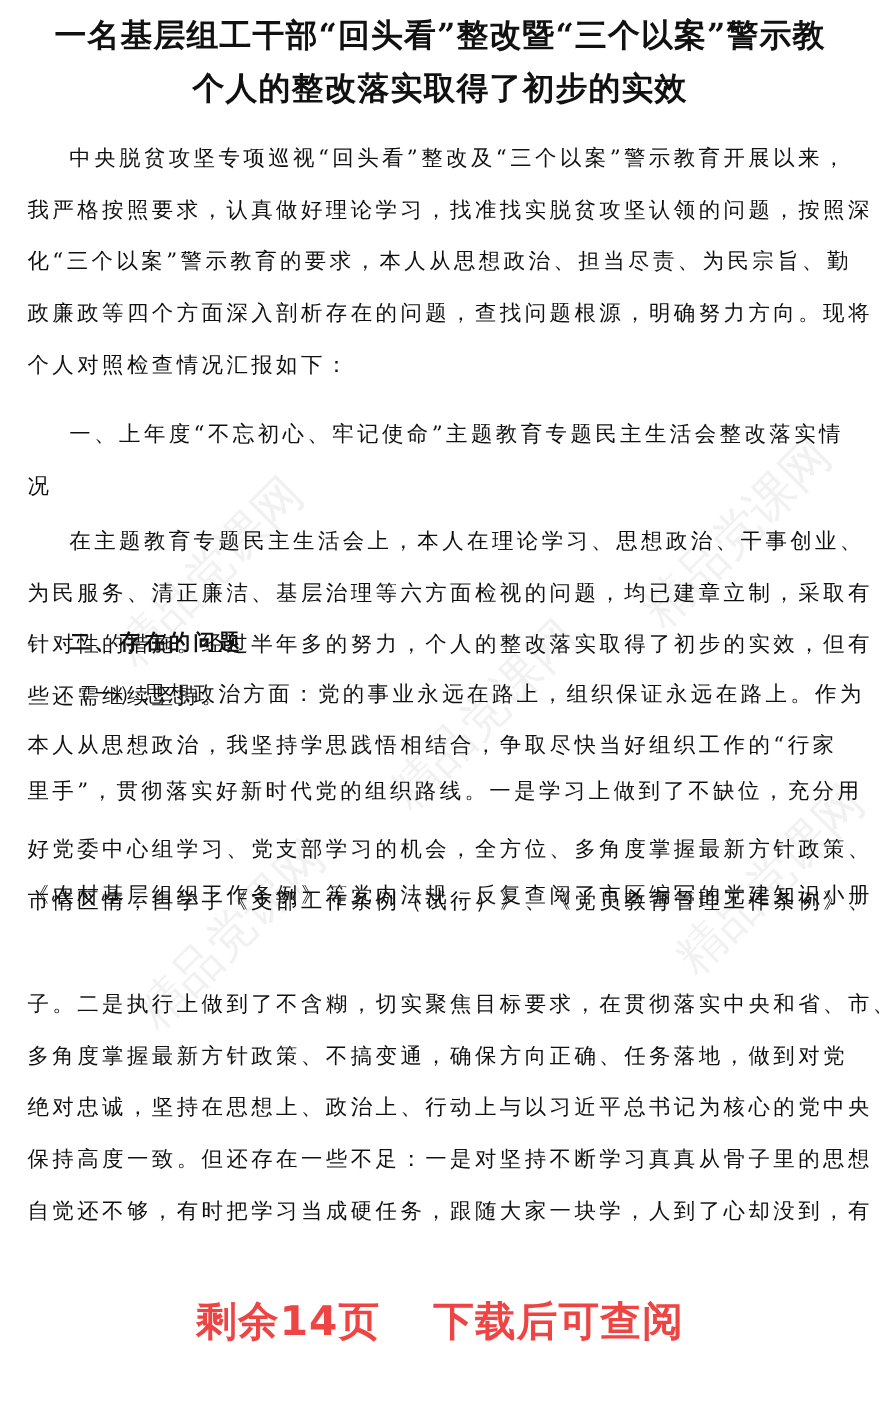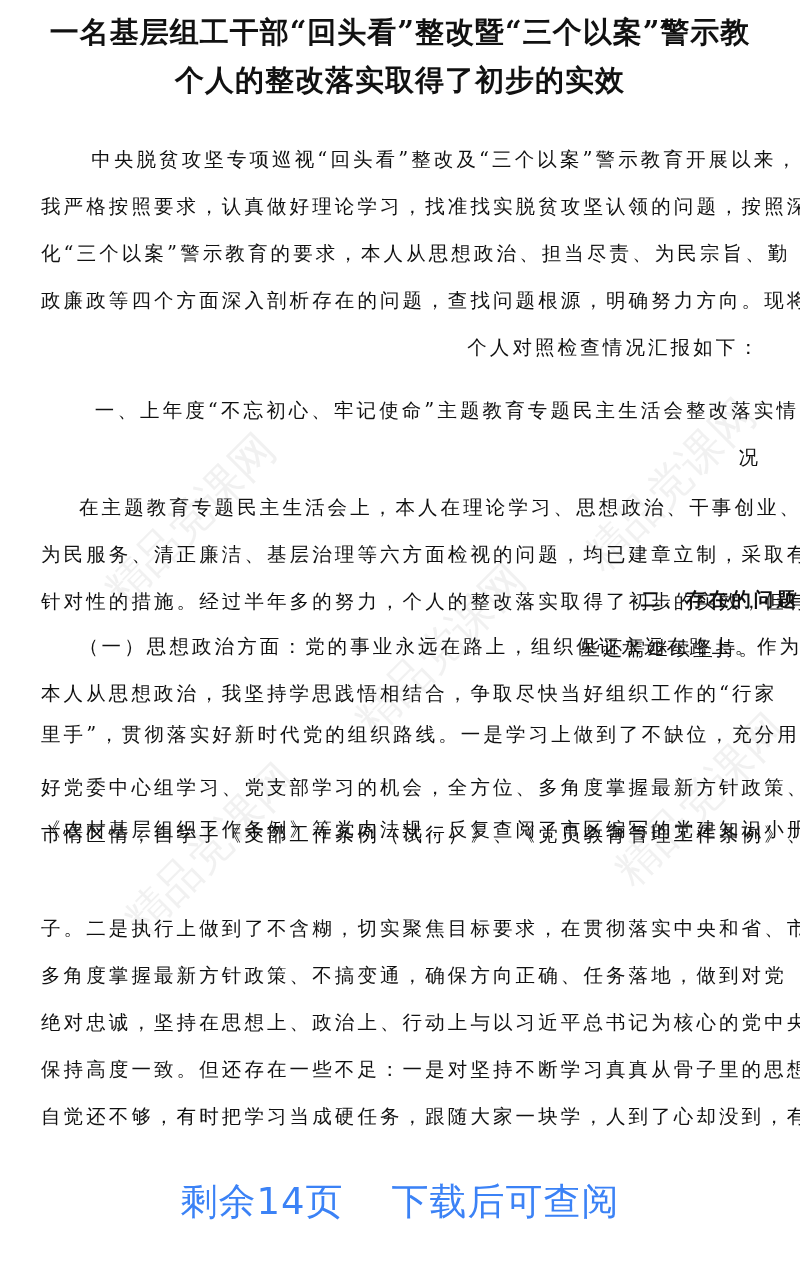--- a/index.html
+++ b/index.html
@@ -3,27 +3,27 @@
 <meta charset="utf-8">
 <style>
   html, body { margin: 0; padding: 0; background: #ffffff; }
   body { width: 800px; height: 1277px; position: relative; overflow: hidden;
          font-family: "DejaVu Serif", "Liberation Serif", serif; color: #111; }
   .title { position: absolute; left: 0; width: 800px; text-align: center;
            font-size: 29px; font-weight: bold; letter-spacing: 1px; line-height: 36px; margin: 0; }
   .t1 { top: 14px; }
   .t2 { top: 62px; }
   .line { position: absolute; left: 25px; width: 720px; font-size: 19.5px;
-          line-height: 28px; white-space: nowrap; letter-spacing: 3.1px; margin: 16px; text-align: right; }
+          line-height: 28px; white-space: nowrap; letter-spacing: 3.1px; margin: 0; }
   .indent { left: 63px; }
   .watermark { position: absolute; color: rgba(180,180,180,0.18); font-size: 44px;
                transform: rotate(-45deg); white-space: nowrap; pointer-events: none;
                font-family: "DejaVu Sans", sans-serif; }
   .more { position: absolute; top: 1177px; left: 0; width: 800px; text-align: center;
-          font-size: 37px; font-weight: normal; color: #3b82f6; letter-spacing: 1px;
+          font-size: 37px; font-weight: bold; color: #ef4444; letter-spacing: 1px;
           font-family: "DejaVu Sans", sans-serif; }
   .more .gap { display: inline-block; width: 48px; }
 </style>
 </head>
 <body>
 
 <div class="watermark" style="left:560px; top:455px;">精品党课网</div>
 <div class="watermark" style="left:80px; top:490px;">精品党课网</div>
 <div class="watermark" style="left:330px; top:620px;">精品党课网</div>
 <div class="watermark" style="left:590px; top:770px;">精品党课网</div>

